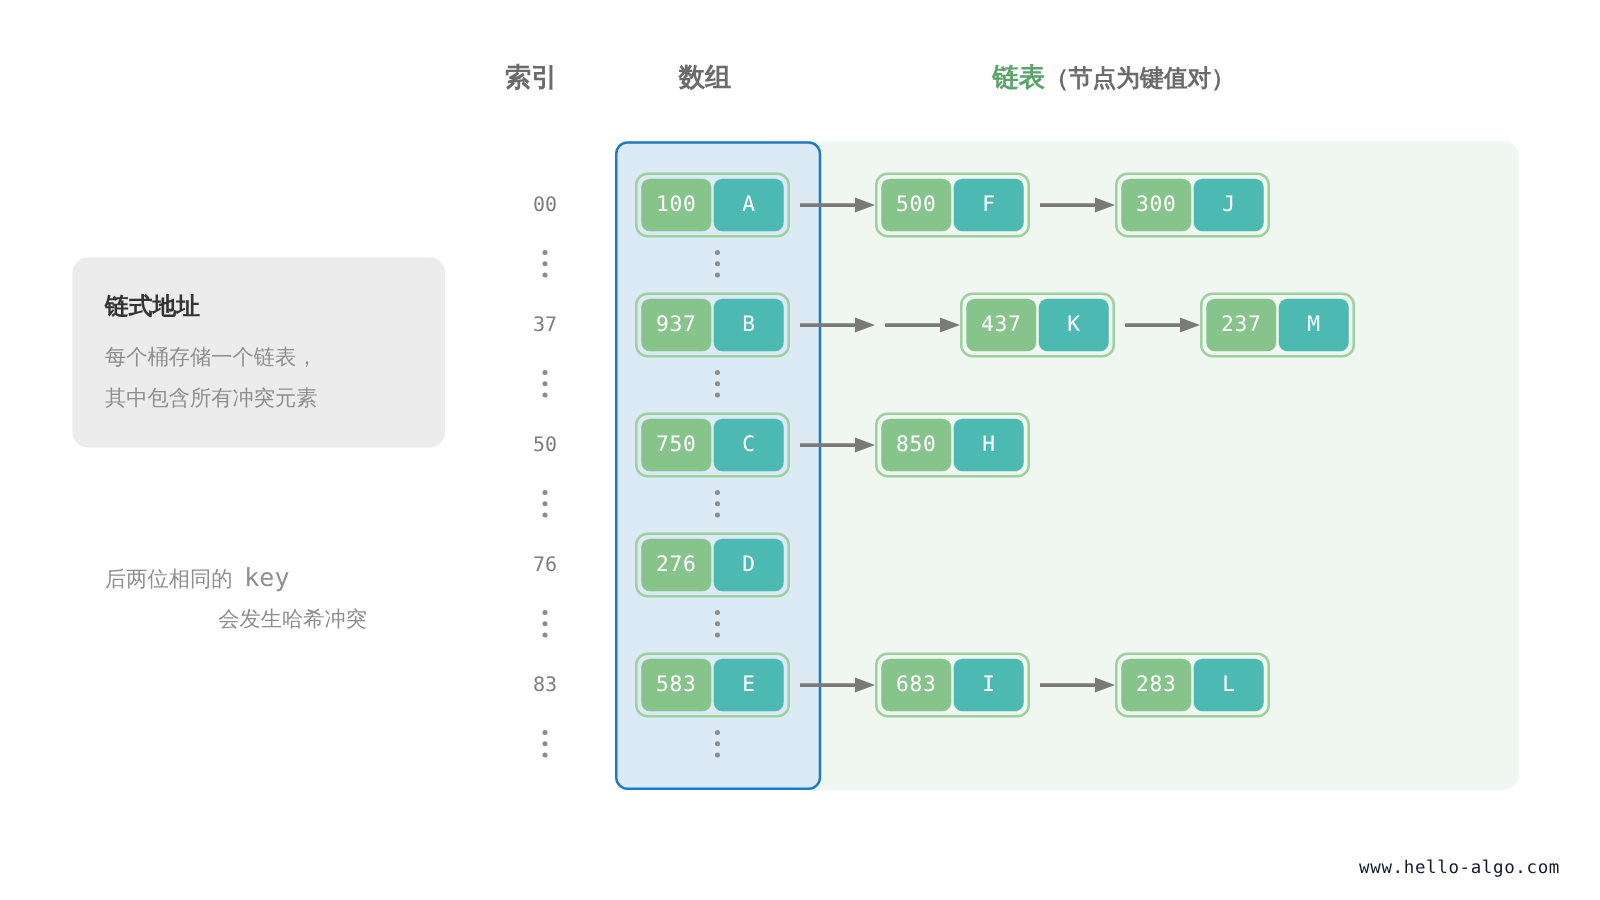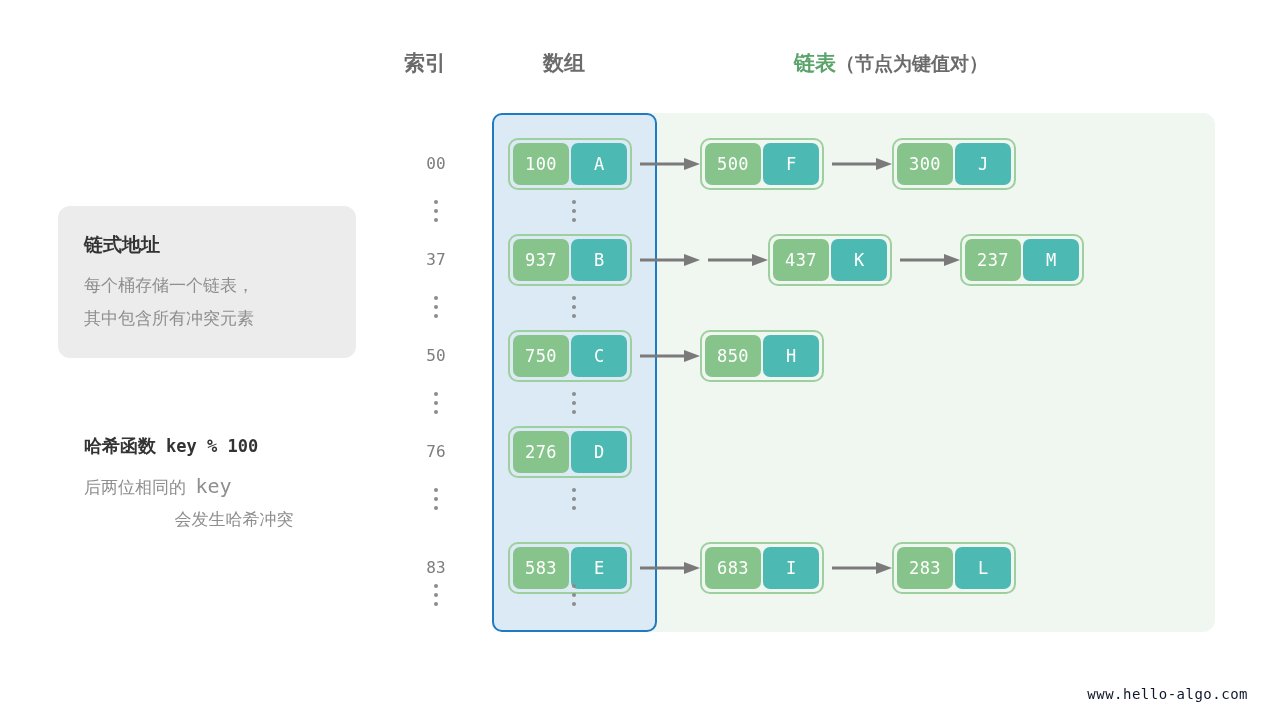--- a/index.html
+++ b/index.html
@@ -373,21 +373,21 @@
     <div class="vdots" style="left: 434px; top: 488px;">
       <span></span>
       <span></span>
       <span></span>
     </div>
     <div class="vdots" style="left: 572px; top: 488px;">
       <span></span>
       <span></span>
       <span></span>
     </div>
-    <div class="row" style="top: 540px; width: 1213px;">
+    <div class="row" style="top: 520px; width: 1213px;">
       <div class="idx" style="top: 0px;">83</div>
       <div class="chain">
         <div class="node">
           <div class="key">583</div>
           <div class="val">E</div>
         </div>
         <div class="arrow">
           <svg width="68" height="14" viewBox="0 0 68 14">
             <line x1="8" y1="7" x2="54" y2="7" stroke="#7a7a7a" stroke-width="3"></line>
             <polygon points="52,1 68,7 52,13" fill="#7a7a7a"></polygon>
@@ -421,18 +421,17 @@
     </div>
   </div>
 
 <div class="info-card">
   <div class="title">链式地址</div>
   <div class="line1">每个桶存储一个链表，</div>
   <div class="line2">其中包含所有冲突元素</div>
 </div>
 
 <div class="hash-block">
-  <div class="hash-title"><span>哈希函数</span>&nbsp;&nbsp;<span class="code">key % 100</span></div>
   <div class="hl1"><span>后两位相同的</span>&nbsp;&nbsp;<span class="code">key</span></div>
   <div class="hl2">会发生哈希冲突</div>
 </div>
 
 <div class="watermark">www.hello-algo.com</div>
 
 </body></html>

